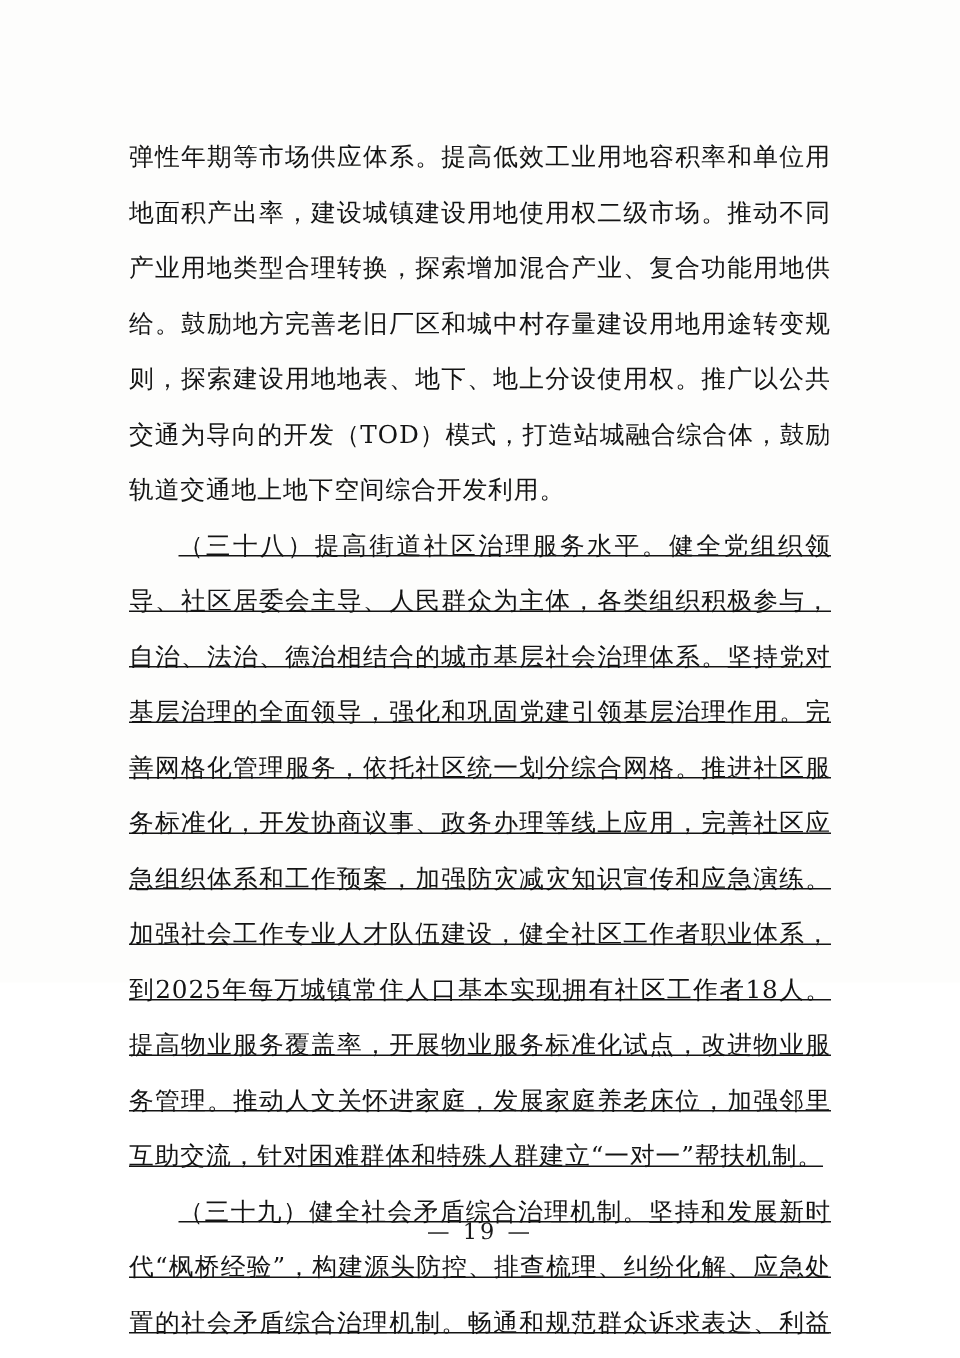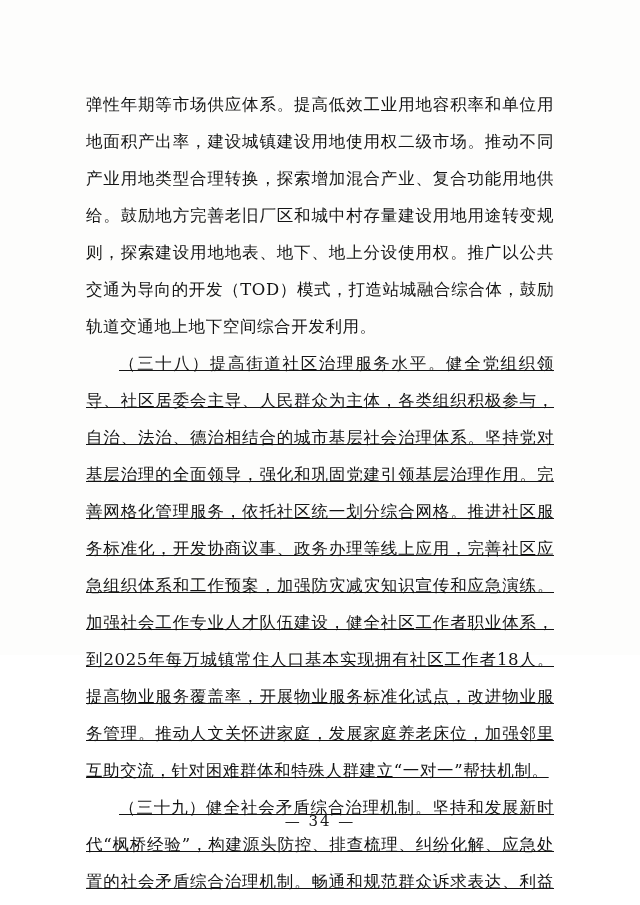--- a/index.html
+++ b/index.html
@@ -57,14 +57,14 @@
 </style>
 </head>
 <body>
 
 <div class="page">
   <div class="content">
     <p class="para">弹性年期等市场供应体系。提高低效工业用地容积率和单位用地面积产出率，建设城镇建设用地使用权二级市场。推动不同产业用地类型合理转换，探索增加混合产业、复合功能用地供给。鼓励地方完善老旧厂区和城中村存量建设用地用途转变规则，探索建设用地地表、地下、地上分设使用权。推广以公共交通为导向的开发（TOD）模式，打造站城融合综合体，鼓励轨道交通地上地下空间综合开发利用。</p>
     <p class="para indent">（三十八）提高街道社区治理服务水平。健全党组织领导、社区居委会主导、人民群众为主体，各类组织积极参与，自治、法治、德治相结合的城市基层社会治理体系。坚持党对基层治理的全面领导，强化和巩固党建引领基层治理作用。完善网格化管理服务，依托社区统一划分综合网格。推进社区服务标准化，开发协商议事、政务办理等线上应用，完善社区应急组织体系和工作预案，加强防灾减灾知识宣传和应急演练。加强社会工作专业人才队伍建设，健全社区工作者职业体系，到2025年每万城镇常住人口基本实现拥有社区工作者18人。提高物业服务覆盖率，开展物业服务标准化试点，改进物业服务管理。推动人文关怀进家庭，发展家庭养老床位，加强邻里互助交流，针对困难群体和特殊人群建立“一对一”帮扶机制。</p>
     <p class="para indent">（三十九）健全社会矛盾综合治理机制。坚持和发展新时代“枫桥经验”，构建源头防控、排查梳理、纠纷化解、应急处置的社会矛盾综合治理机制。畅通和规范群众诉求表达、利益协调、</p>
   </div>
-  <div class="pagenum">— 34 —</div>
+  <div class="pagenum">— 19 —</div>
 </div>
 
 </body></html>

